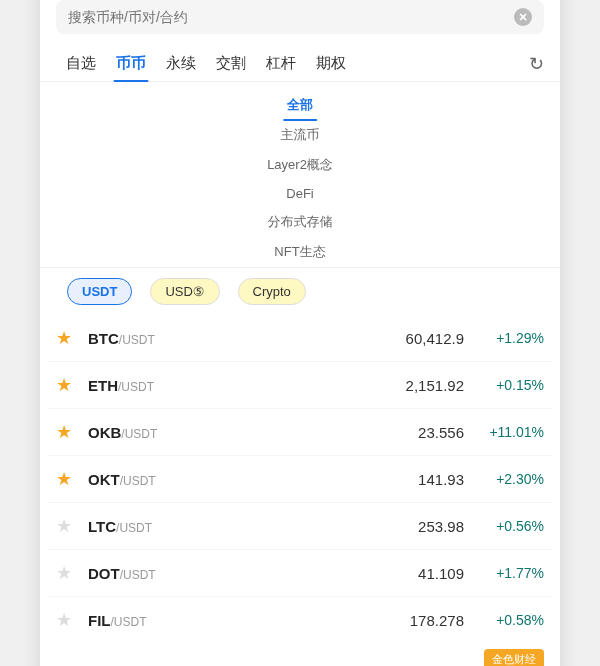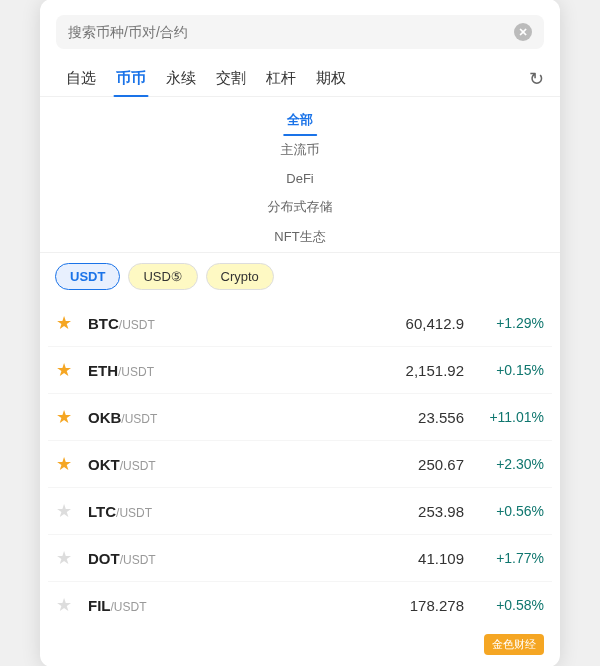--- a/index.html
+++ b/index.html
@@ -112,22 +112,22 @@
       transform: translateX(-50%);
       width: 80%;
       height: 2px;
       background: #1a73e8;
       border-radius: 2px;
     }
     
     .filter-row {
       display: flex;
       align-items: flex-end;
-      padding: 10px 15px;
-      gap: 8px;
+      padding: 10px 27px;
+      gap: 18px;
     }
     .filter-btn {
       padding: 5px 14px;
       border-radius: 16px;
       font-size: 13px;
       cursor: pointer;
       border: 1px solid #ddd;
       color: #333;
       background: #fef9c3;
     }
@@ -213,20 +213,21 @@
     <div class="nav-tab">永续</div>
     <div class="nav-tab">交割</div>
     <div class="nav-tab">杠杆</div>
     <div class="nav-tab">期权</div>
     <div class="nav-refresh">↻</div>
   </div>
 
   <div class="sub-nav">
     <div class="sub-nav-item active">全部</div>
     <div class="sub-nav-item">主流币</div>
+    <div class="sub-nav-item">Layer2概念</div>
     <div class="sub-nav-item">DeFi</div>
     <div class="sub-nav-item">分布式存储</div>
     <div class="sub-nav-item">NFT生态</div>
   </div>
 
   <div class="filter-row">
     <div class="filter-btn active">USDT</div>
     <div class="filter-btn">USD⑤</div>
     <div class="filter-btn">Crypto</div>
   </div>
@@ -246,21 +247,21 @@
       </div>
       <div class="coin-row">
         <div class="star filled">★</div>
         <div class="coin-name"><span class="base">OKB</span><span class="quote">/USDT</span></div>
         <div class="coin-price">23.556</div>
         <div class="coin-change">+11.01%</div>
       </div>
       <div class="coin-row">
         <div class="star filled">★</div>
         <div class="coin-name"><span class="base">OKT</span><span class="quote">/USDT</span></div>
-        <div class="coin-price">250.67</div>
+        <div class="coin-price">141.93</div>
         <div class="coin-change">+2.30%</div>
       </div>
       <div class="coin-row">
         <div class="star empty">★</div>
         <div class="coin-name"><span class="base">LTC</span><span class="quote">/USDT</span></div>
         <div class="coin-price">253.98</div>
         <div class="coin-change">+0.56%</div>
       </div>
       <div class="coin-row">
         <div class="star empty">★</div>

